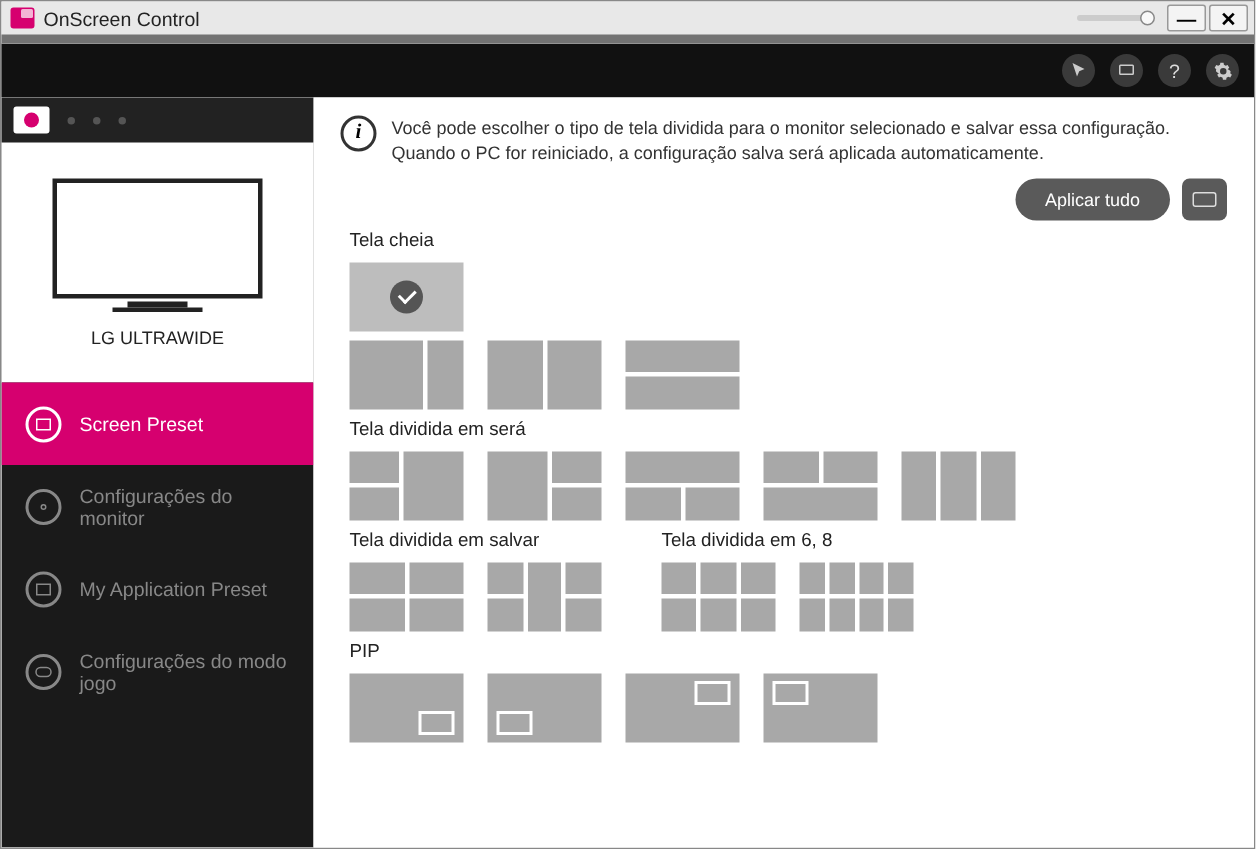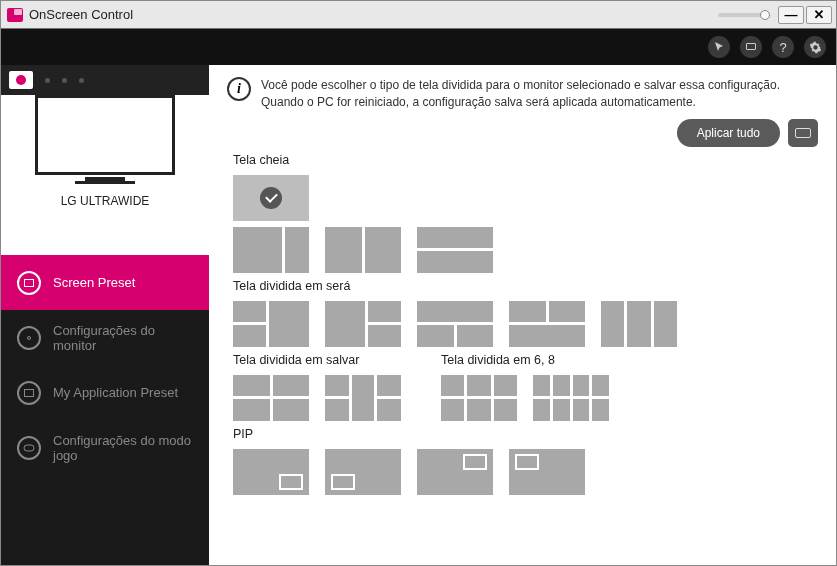--- a/index.html
+++ b/index.html
@@ -1,35 +1,35 @@
 <!DOCTYPE html>
 <html><head>
 <meta charset="utf-8">
 <style>
 * { box-sizing: border-box; margin: 0; padding: 0; }
 body { font-family: "Segoe UI", Arial, sans-serif; background: #fff; overflow: hidden; }
 .window { width: 837px; height: 566px; border: 1px solid #888; display: flex; flex-direction: column; }
-.titlebar { height: 28px; background: #e8e8e8; display: flex; align-items: center; padding: 0 6px; border-bottom: 1px solid #737373; position: relative; }
+.titlebar { height: 28px; background: #e8e8e8; display: flex; align-items: center; padding: 0 6px; border-bottom: 6px solid #737373; position: relative; }
 .logo-sq { width: 16px; height: 14px; background: #d6006f; border-radius: 2px; margin-right: 6px; position: relative; }
 .logo-sq::after { content:""; position:absolute; width:8px; height:6px; background:#fff; opacity:0.7; right:1px; top:1px; border-radius:1px;}
 .title-txt { font-size: 13px; color: #222; }
 .win-ctrls { position: absolute; right: 4px; top: 0; display: flex; gap: 0; align-items: center; height:100%; }
 .win-ctrls .wc { width: 26px; height: 18px; border: 1px solid #999; background: #f4f4f4; display:flex; align-items:center; justify-content:center; font-size:13px; font-weight:bold; border-radius:2px; cursor:pointer; margin-left:2px;}
 .slider-track { width: 50px; height: 4px; background: #ccc; margin-right: 8px; position: relative; border-radius:2px;}
 .slider-thumb { width:10px; height:10px; background:#f8f8f8; border:1px solid #888; border-radius:50%; position:absolute; right:-2px; top:-3px;}
 .toolbar { height: 36px; background: #111; display: flex; justify-content: flex-end; align-items: center; padding: 0 10px; gap: 10px; }
 .tb-icon { width: 22px; height: 22px; border-radius: 50%; background: #3a3a3a; display:flex; align-items:center; justify-content:center; cursor:pointer; color:#ddd; font-size:13px;}
 .tb-icon svg { fill: #ccc; }
 .body { flex: 1; display: flex; background: #f5f5f5; overflow:hidden;}
 .sidebar { width: 208px; background: #1a1a1a; display: flex; flex-direction: column; }
 .monitor-strip { height: 30px; background: #222; display:flex; align-items:center; padding:0 8px; gap:12px;}
 .monitor-tab { width:24px; height:18px; background:#fff; border-radius:2px; position:relative; display:flex; align-items:center; justify-content:center;}
 .monitor-tab.active::after{ content:""; width:10px; height:10px; background:#d6006f; border-radius:50%;}
 .strip-dot { width:5px; height:5px; background:#555; border-radius:50%;}
-.monitor-preview { height: 160px; background:#fff; display:flex; flex-direction:column; align-items:center; justify-content:flex-start;}
+.monitor-preview { height: 160px; background:#fff; display:flex; flex-direction:column; align-items:center; justify-content:center;}
 .monitor-frame { width:140px; height:80px; border:3px solid #222; background:#fff; position:relative;}
 .monitor-stand { width:40px; height:4px; background:#222; margin-top:2px;}
 .monitor-base { width:60px; height:3px; background:#222;}
 .monitor-label { font-size:12px; color:#222; margin-top:10px;}
 .nav { flex:1; display:flex; flex-direction:column;}
 .nav-item { display:flex; align-items:center; gap:12px; padding:0 16px; height:55px; color:#888; font-size:13px; cursor:pointer; }
 .nav-item.active { background:#d6006f; color:#fff; }
 .nav-icon { width:24px; height:24px; border:2px solid currentColor; border-radius:50%; display:flex; align-items:center; justify-content:center; flex-shrink:0;}
 .nav-icon-inner { width:10px; height:8px; border:1.5px solid currentColor;}
 .main { flex:1; background:#fff; display:flex; flex-direction:column; overflow:hidden;}

